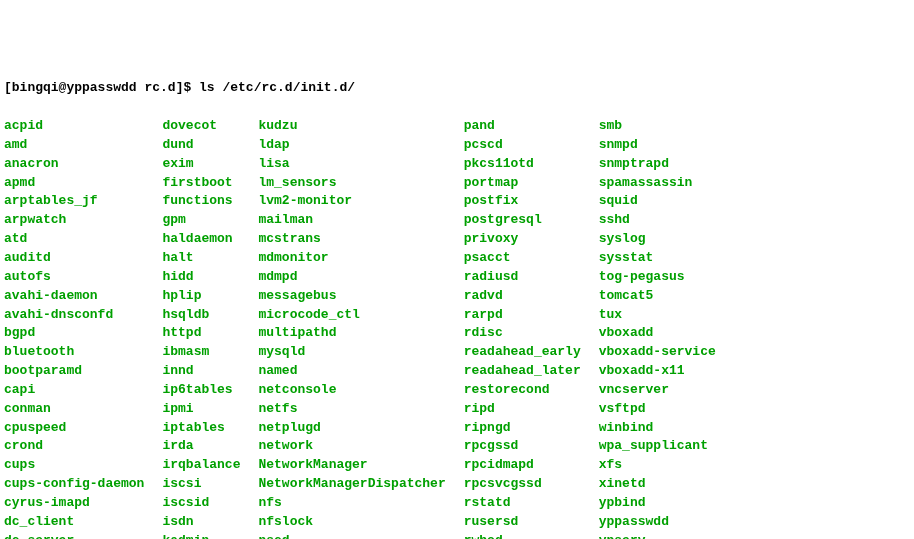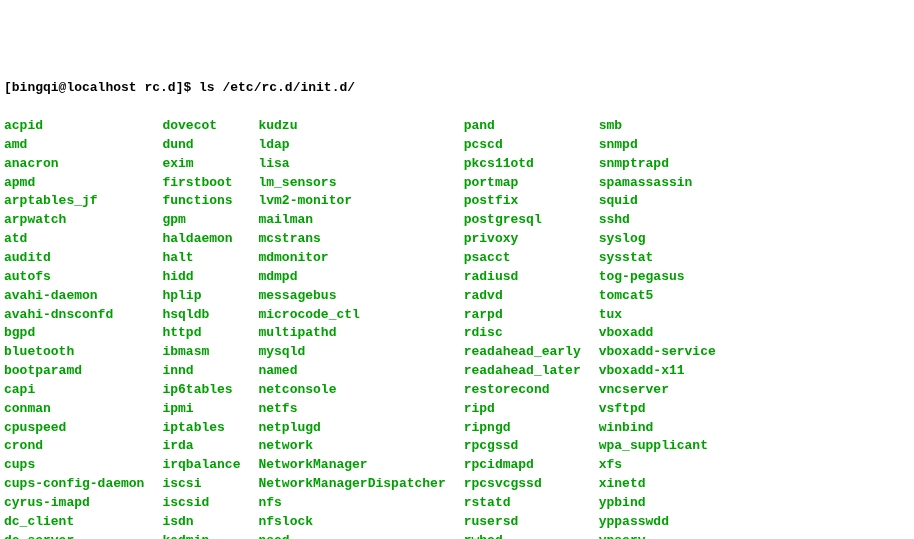--- a/index.html
+++ b/index.html
@@ -26,21 +26,21 @@
     .entry {
       color: #00a000;
       font-weight: bold;
     }
   </style>
 </head>
 <body>
 
 
 
-<div class="prompt-line">[bingqi@localhost rc.d]$ ls /etc/rc.d/init.d/</div>
+<div class="prompt-line">[bingqi@yppasswdd rc.d]$ ls /etc/rc.d/init.d/</div>
 <div class="listing">
   <div class="col" id="col0"><span class="entry">acpid</span><span class="entry">amd</span><span class="entry">anacron</span><span class="entry">apmd</span><span class="entry">arptables_jf</span><span class="entry">arpwatch</span><span class="entry">atd</span><span class="entry">auditd</span><span class="entry">autofs</span><span class="entry">avahi-daemon</span><span class="entry">avahi-dnsconfd</span><span class="entry">bgpd</span><span class="entry">bluetooth</span><span class="entry">bootparamd</span><span class="entry">capi</span><span class="entry">conman</span><span class="entry">cpuspeed</span><span class="entry">crond</span><span class="entry">cups</span><span class="entry">cups-config-daemon</span><span class="entry">cyrus-imapd</span><span class="entry">dc_client</span><span class="entry">dc_server</span></div>
   <div class="col" id="col1"><span class="entry">dovecot</span><span class="entry">dund</span><span class="entry">exim</span><span class="entry">firstboot</span><span class="entry">functions</span><span class="entry">gpm</span><span class="entry">haldaemon</span><span class="entry">halt</span><span class="entry">hidd</span><span class="entry">hplip</span><span class="entry">hsqldb</span><span class="entry">httpd</span><span class="entry">ibmasm</span><span class="entry">innd</span><span class="entry">ip6tables</span><span class="entry">ipmi</span><span class="entry">iptables</span><span class="entry">irda</span><span class="entry">irqbalance</span><span class="entry">iscsi</span><span class="entry">iscsid</span><span class="entry">isdn</span><span class="entry">kadmin</span></div>
   <div class="col" id="col2"><span class="entry">kudzu</span><span class="entry">ldap</span><span class="entry">lisa</span><span class="entry">lm_sensors</span><span class="entry">lvm2-monitor</span><span class="entry">mailman</span><span class="entry">mcstrans</span><span class="entry">mdmonitor</span><span class="entry">mdmpd</span><span class="entry">messagebus</span><span class="entry">microcode_ctl</span><span class="entry">multipathd</span><span class="entry">mysqld</span><span class="entry">named</span><span class="entry">netconsole</span><span class="entry">netfs</span><span class="entry">netplugd</span><span class="entry">network</span><span class="entry">NetworkManager</span><span class="entry">NetworkManagerDispatcher</span><span class="entry">nfs</span><span class="entry">nfslock</span><span class="entry">nscd</span></div>
   <div class="col" id="col3"><span class="entry">pand</span><span class="entry">pcscd</span><span class="entry">pkcs11otd</span><span class="entry">portmap</span><span class="entry">postfix</span><span class="entry">postgresql</span><span class="entry">privoxy</span><span class="entry">psacct</span><span class="entry">radiusd</span><span class="entry">radvd</span><span class="entry">rarpd</span><span class="entry">rdisc</span><span class="entry">readahead_early</span><span class="entry">readahead_later</span><span class="entry">restorecond</span><span class="entry">ripd</span><span class="entry">ripngd</span><span class="entry">rpcgssd</span><span class="entry">rpcidmapd</span><span class="entry">rpcsvcgssd</span><span class="entry">rstatd</span><span class="entry">rusersd</span><span class="entry">rwhod</span></div>
   <div class="col" id="col4"><span class="entry">smb</span><span class="entry">snmpd</span><span class="entry">snmptrapd</span><span class="entry">spamassassin</span><span class="entry">squid</span><span class="entry">sshd</span><span class="entry">syslog</span><span class="entry">sysstat</span><span class="entry">tog-pegasus</span><span class="entry">tomcat5</span><span class="entry">tux</span><span class="entry">vboxadd</span><span class="entry">vboxadd-service</span><span class="entry">vboxadd-x11</span><span class="entry">vncserver</span><span class="entry">vsftpd</span><span class="entry">winbind</span><span class="entry">wpa_supplicant</span><span class="entry">xfs</span><span class="entry">xinetd</span><span class="entry">ypbind</span><span class="entry">yppasswdd</span><span class="entry">ypserv</span></div>
 </div>
 
 
 

